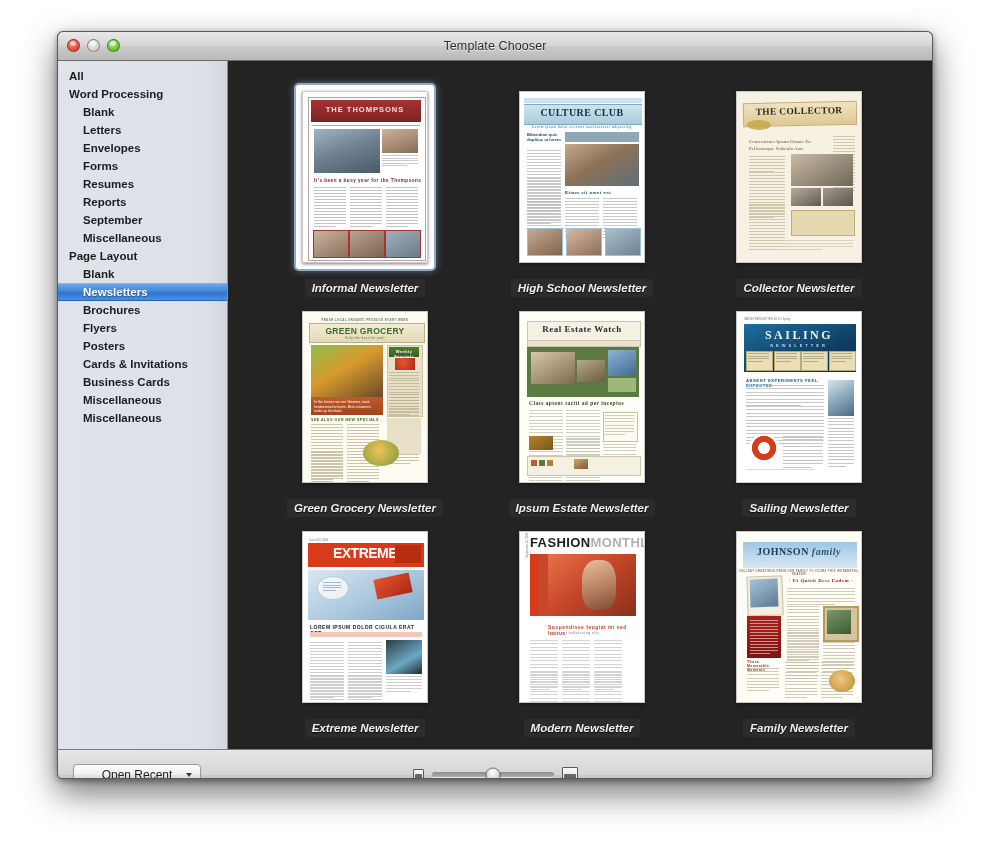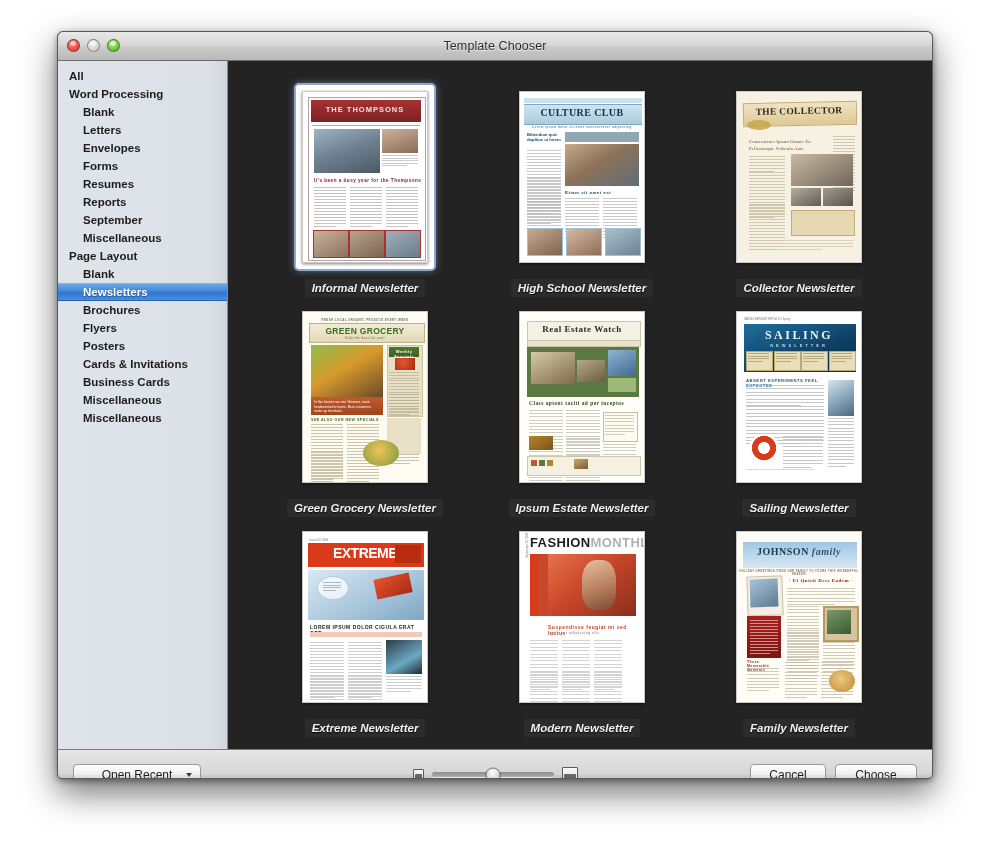--- a/index.html
+++ b/index.html
@@ -1263,22 +1263,14 @@
     </div>
 
     <div id="slider-area">
       <span class="size-icon small"></span>
       <div class="slider-track">
         <div class="slider-thumb"></div>
       </div>
       <span class="size-icon large"></span>
     </div>
 
-    <div id="right-btns">
-      <div class="btn" id="cancel-btn">
-        <span>Cancel</span>
-      </div>
-      <div class="btn" id="choose-btn">
-        <span>Choose</span>
-      </div>
-    </div>
   </div>
 </div>
 
 </body></html>

